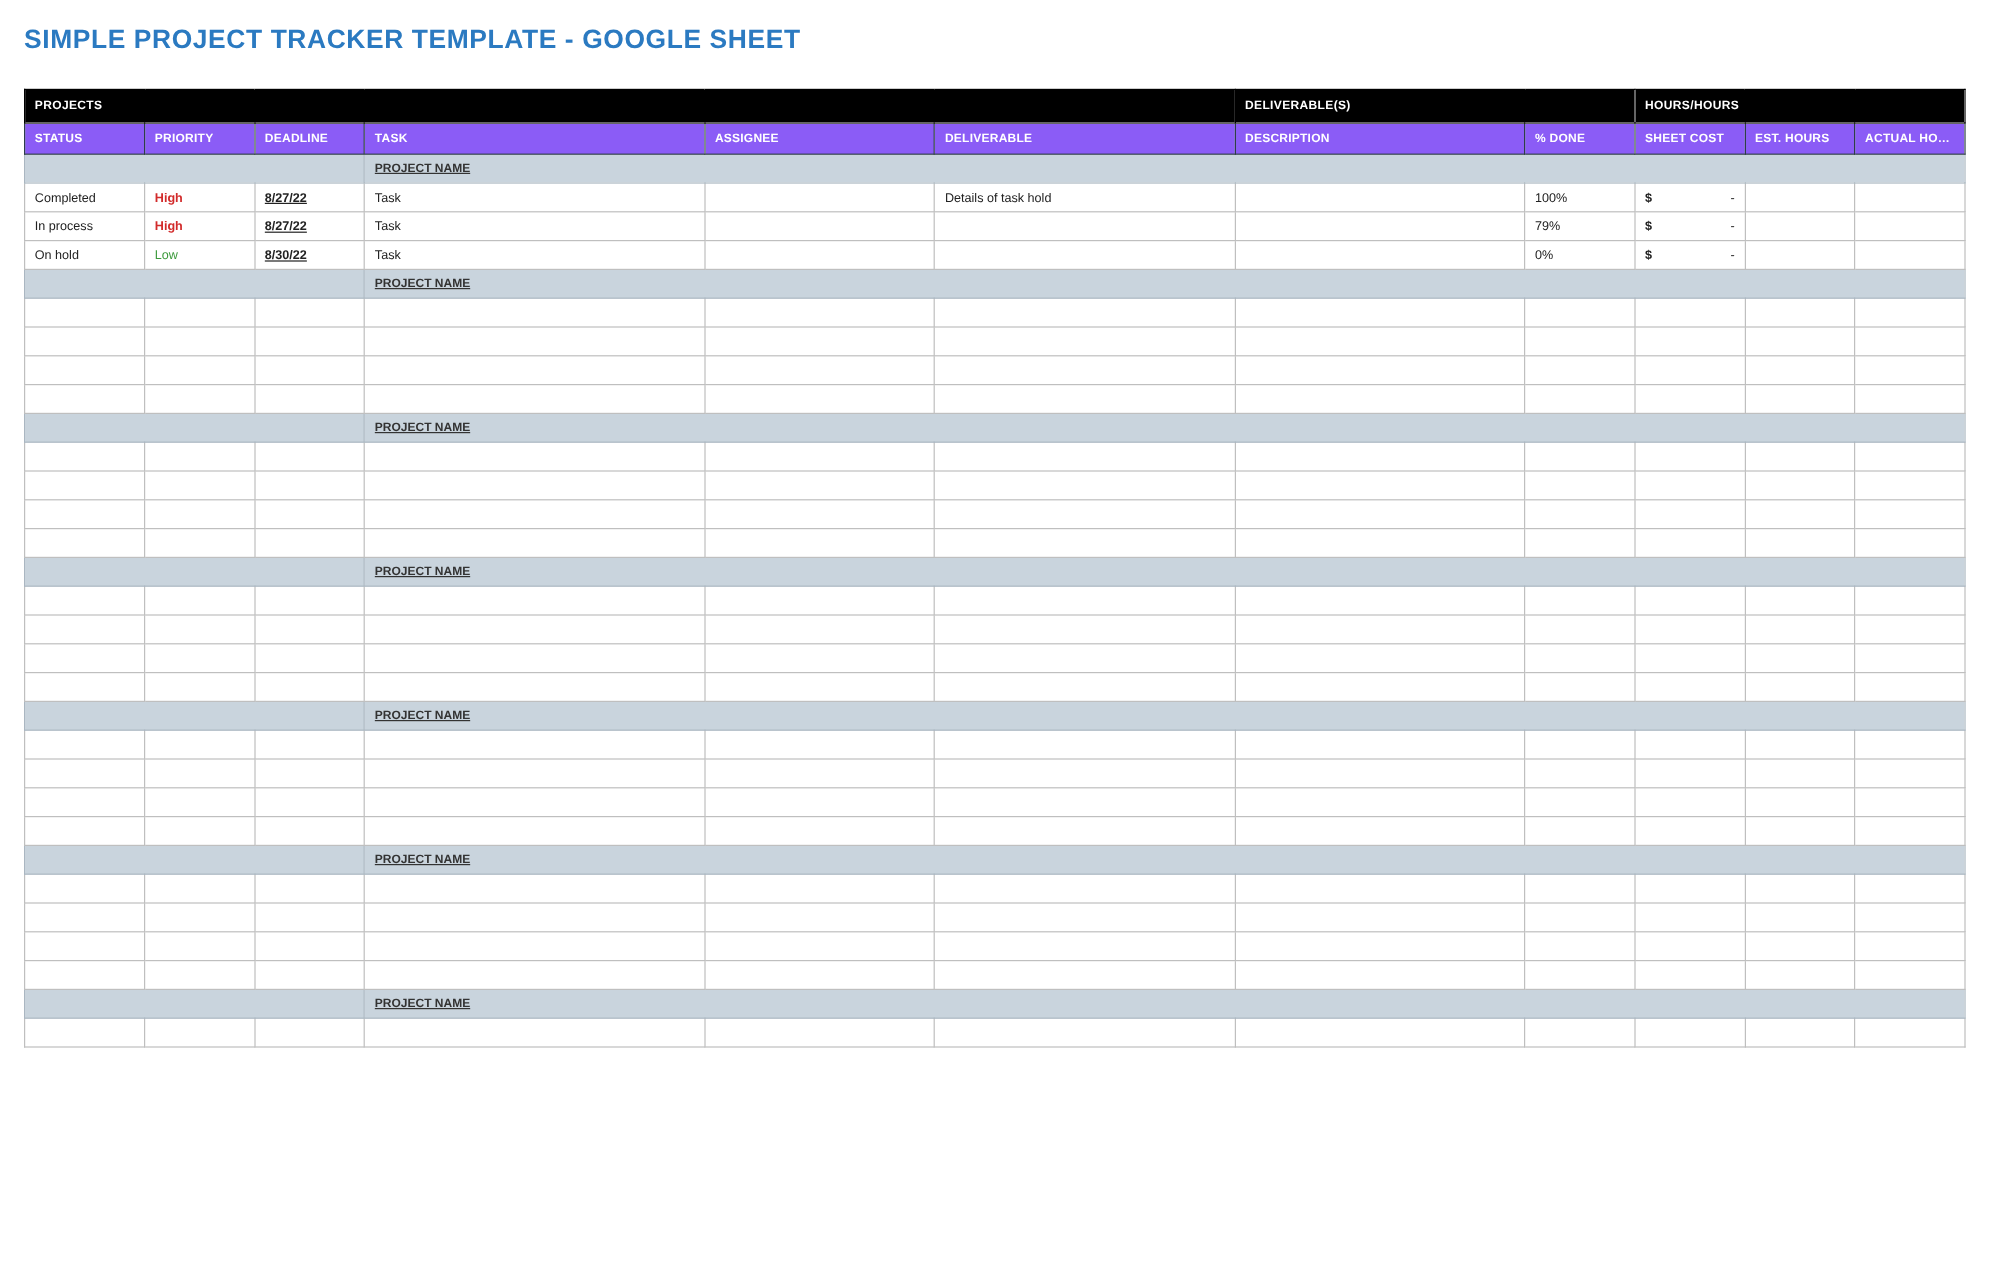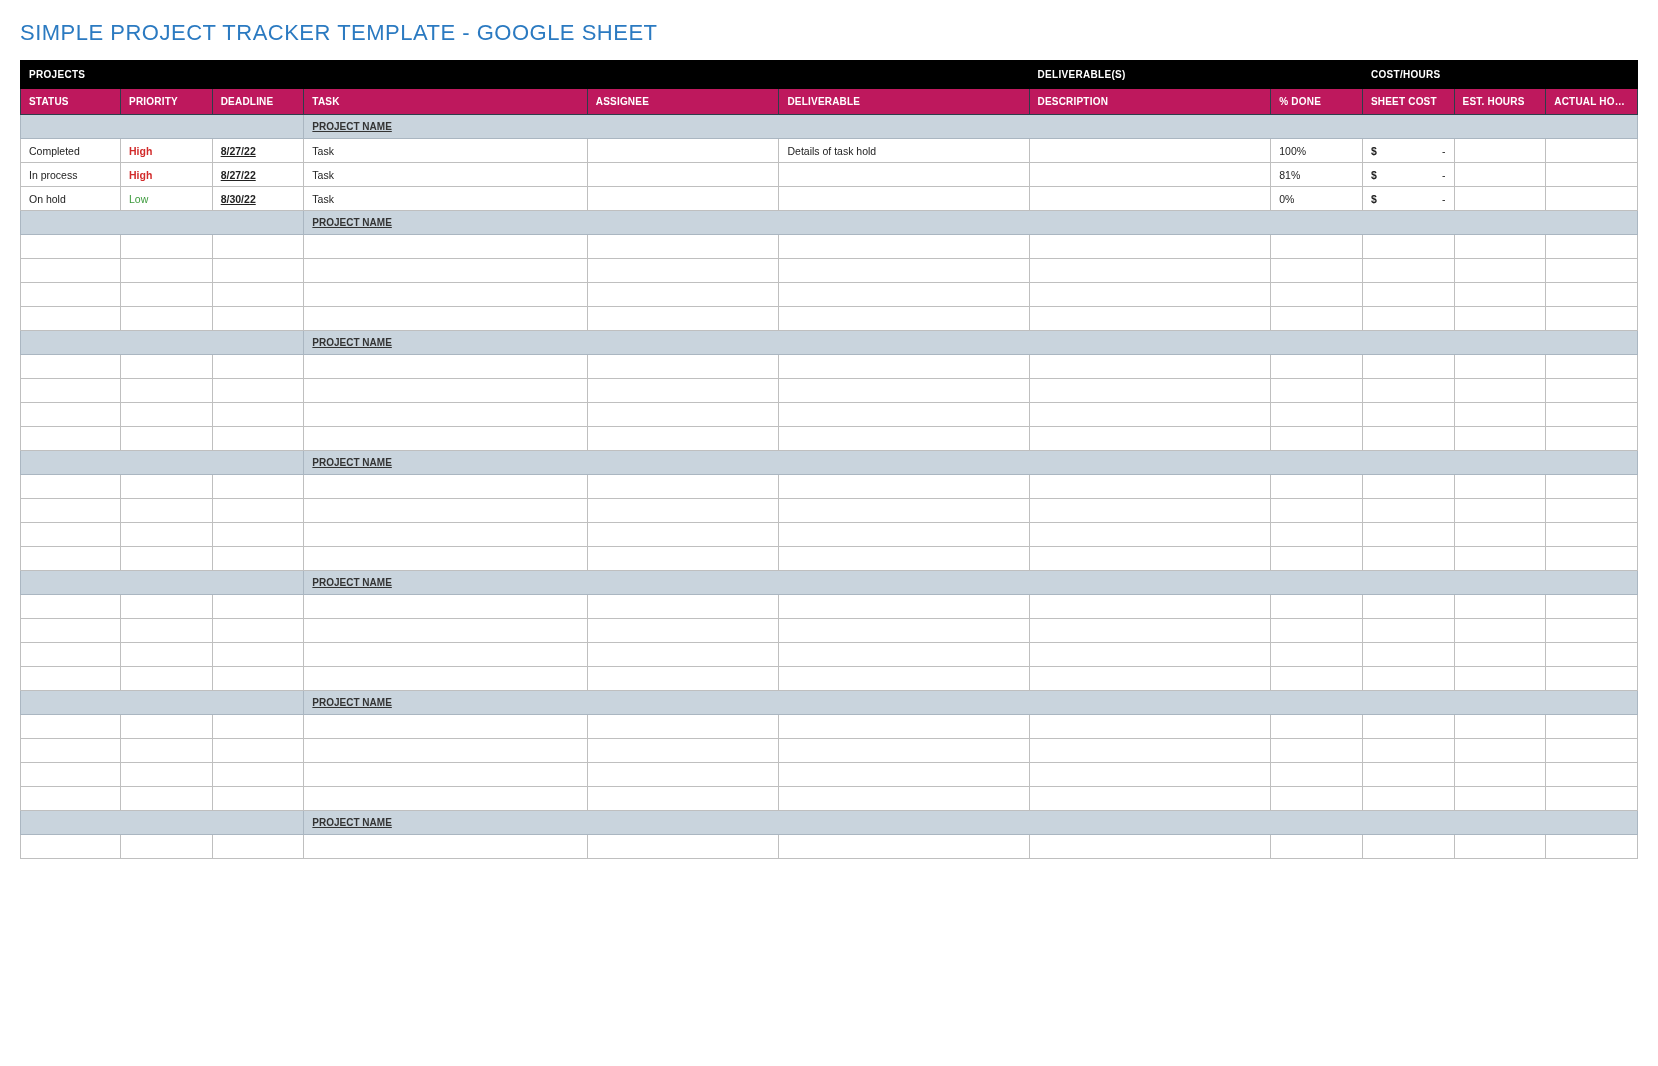--- a/index.html
+++ b/index.html
@@ -5,24 +5,24 @@
   * { box-sizing: border-box; margin: 0; padding: 0; }
   body {
     font-family: Arial, Helvetica, sans-serif;
     background: #ffffff;
     padding: 20px;
     font-size: 11px;
     color: #333;
   }
   .page-title {
     font-size: 22px;
-    font-weight: 400;
+    font-weight: 700;
     color: #2b7ac1;
     letter-spacing: 0.5px;
-    margin-bottom: 14px;
+    margin-bottom: 28px;
   }
   table {
     border-collapse: collapse;
     width: 100%;
     table-layout: fixed;
   }
   td, th {
     border: 1px solid #bfbfbf;
     padding: 0;
     height: 24px;
@@ -33,21 +33,21 @@
     background: #000000;
     color: #ffffff;
     font-weight: 700;
     font-size: 10px;
     letter-spacing: 0.3px;
     height: 28px;
     border-color: #000000;
   }
   
   .band-slate td {
-    background: #be185d;
+    background: #8b5cf6;
     color: #ffffff;
     font-weight: 700;
     font-size: 10px;
     letter-spacing: 0.2px;
     height: 26px;
     border-color: #2e3d4a;
   }
   
   tr.section td {
     background: #c9d4dd;
@@ -114,21 +114,21 @@
   </colgroup>
   <tbody id="tbody">
       <tr class="band-black">
         <td colspan="6">
           <span class="cell">PROJECTS</span>
         </td>
         <td colspan="2">
           <span class="cell">DELIVERABLE(S)</span>
         </td>
         <td colspan="3">
-          <span class="cell">COST/HOURS</span>
+          <span class="cell">HOURS/HOURS</span>
         </td>
       </tr>
       <tr class="band-slate">
         <td>
           <span class="cell">STATUS</span>
         </td>
         <td>
           <span class="cell">PRIORITY</span>
         </td>
         <td>
@@ -219,21 +219,21 @@
         <td>
           <span class="cell"></span>
         </td>
         <td>
           <span class="cell"></span>
         </td>
         <td>
           <span class="cell"></span>
         </td>
         <td>
-          <span class="cell">81%</span>
+          <span class="cell">79%</span>
         </td>
         <td>
           <span class="fixed-cost">
             <span class="sym">$</span>
             <span class="val">-</span>
           </span>
         </td>
         <td>
           <span class="cell"></span>
         </td>

